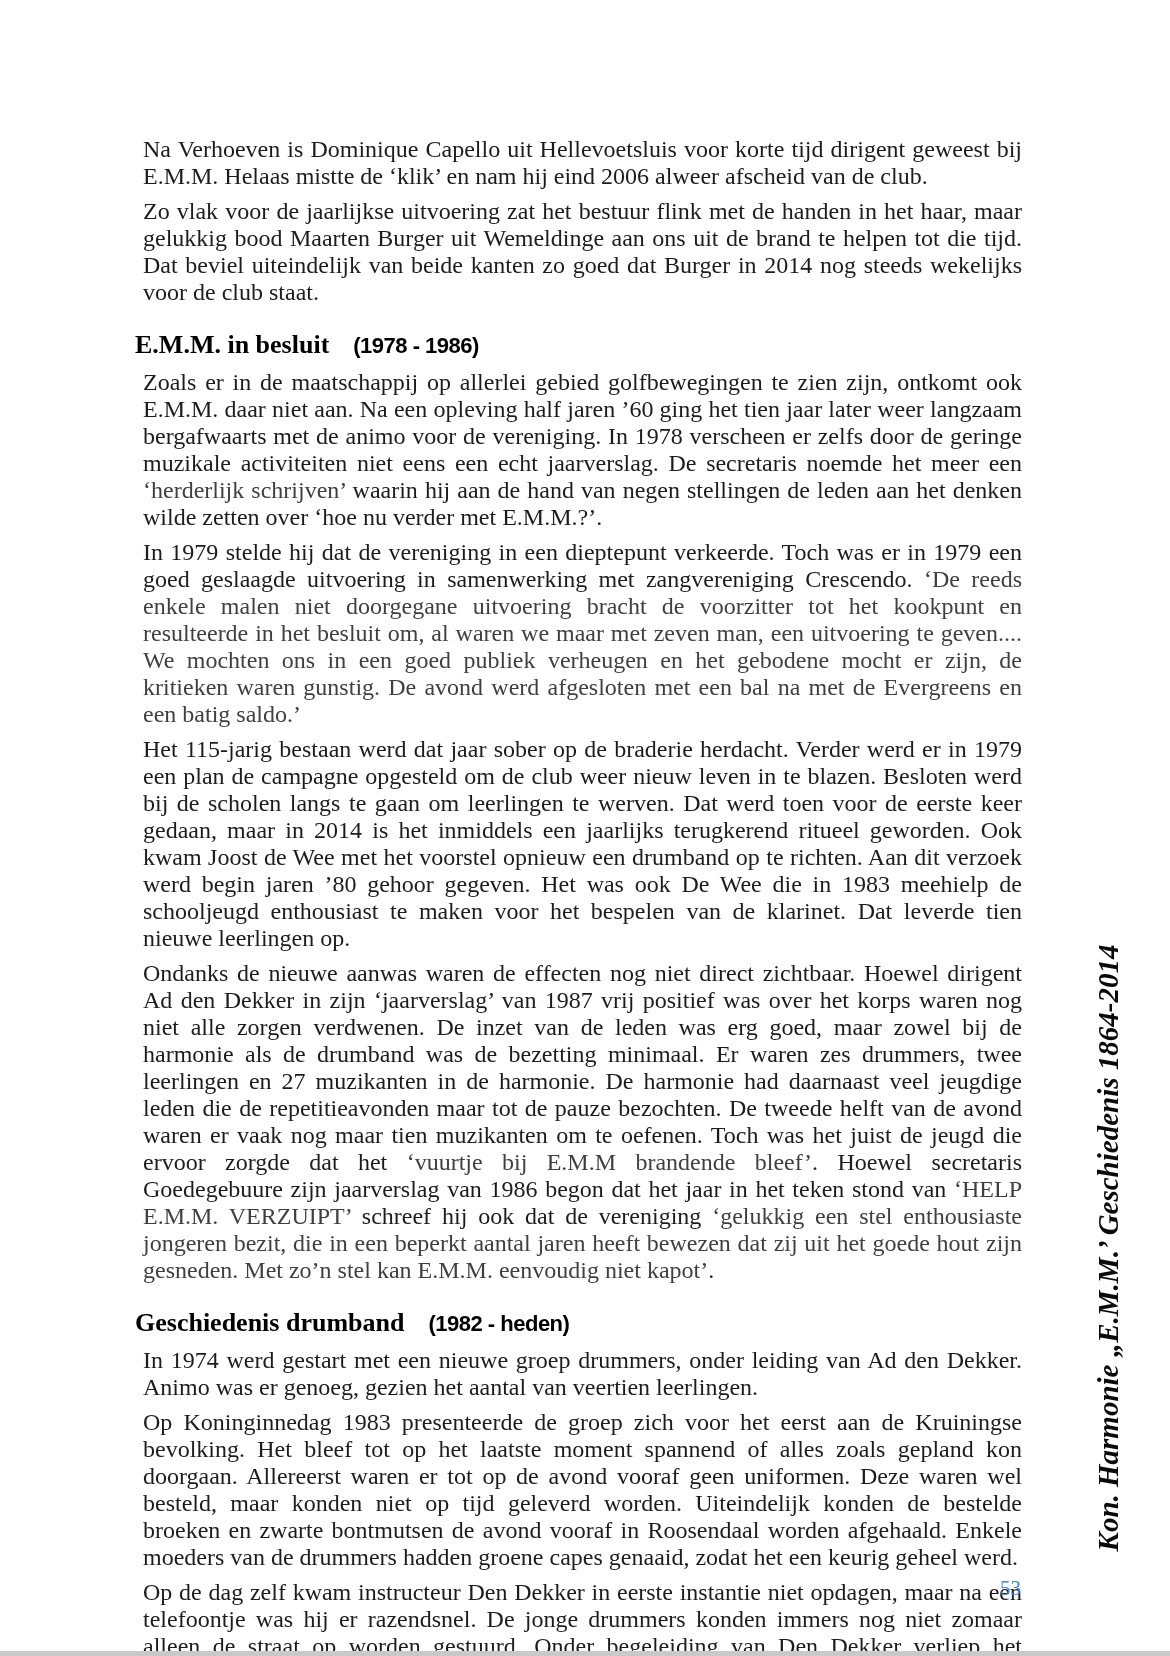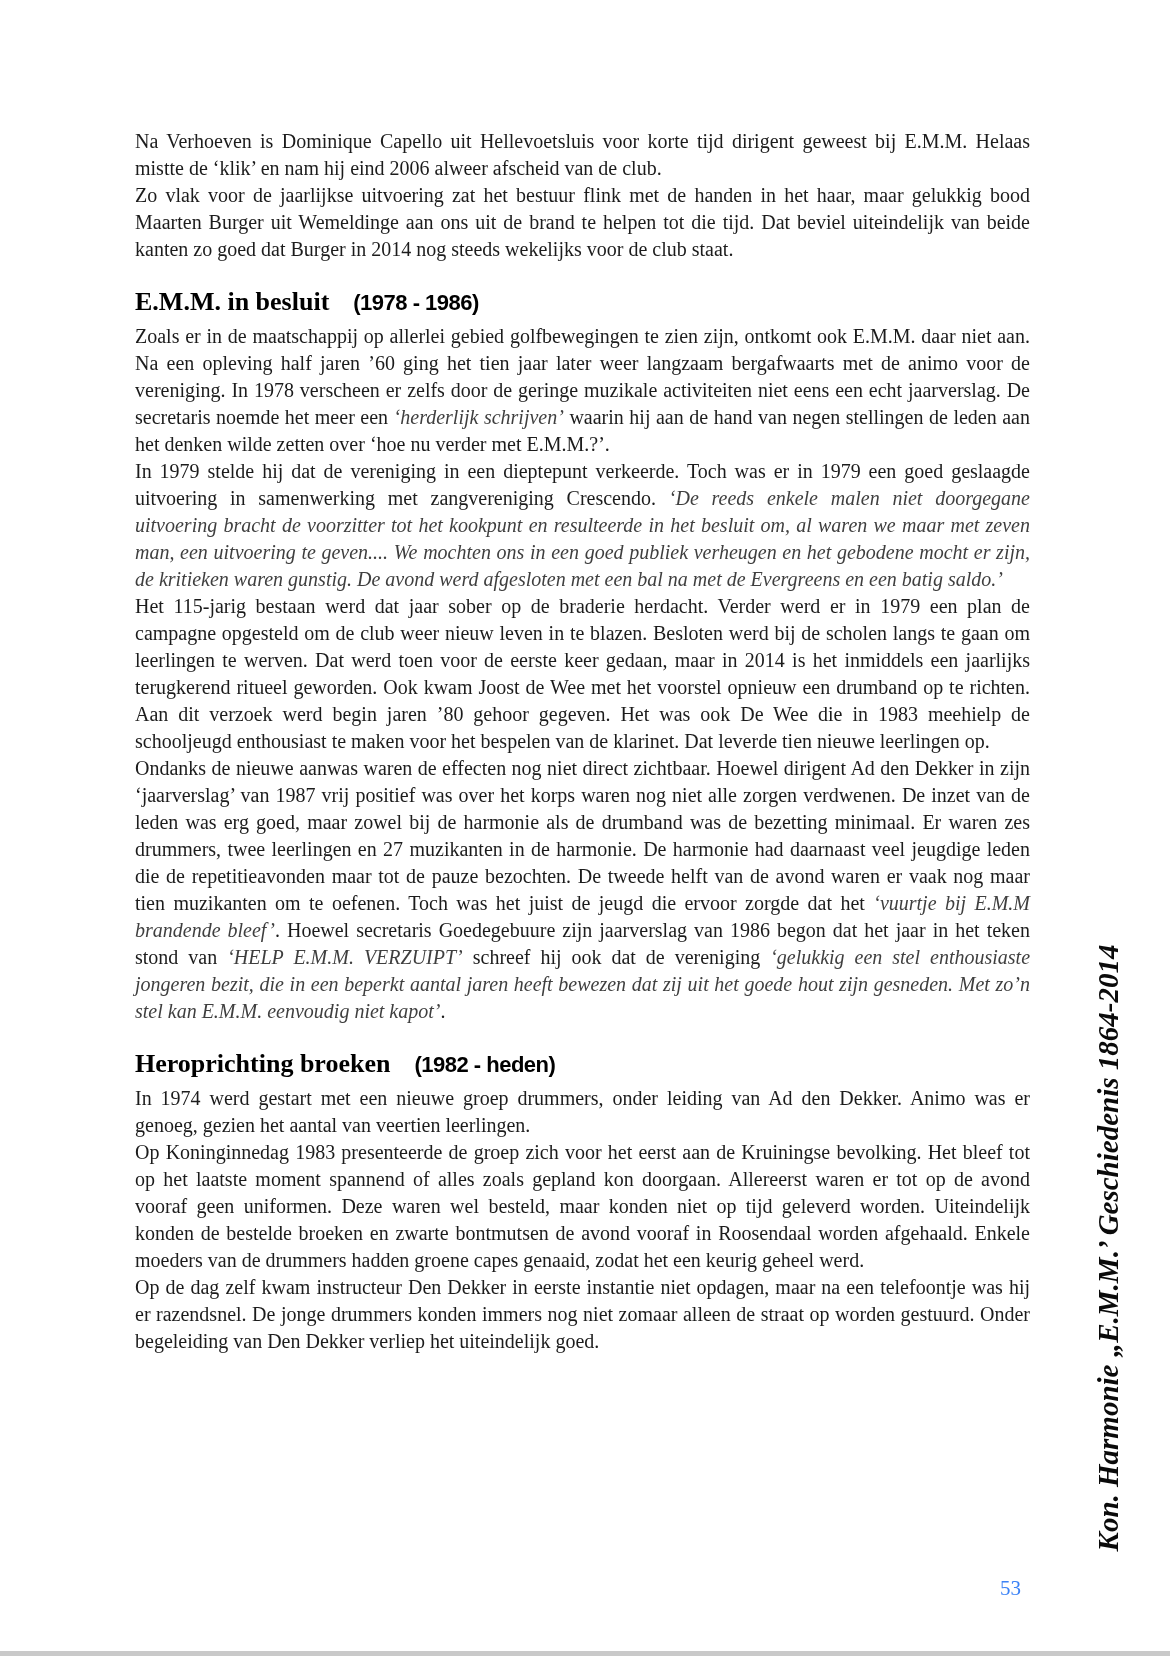--- a/index.html
+++ b/index.html
@@ -16,22 +16,22 @@
     font-family: "Liberation Serif", serif;
     color: #1c1c1c;
   }
   .content {
     position: absolute;
     left: 135px;
     top: 128px;
     width: 895px;
   }
   p.body {
-    margin: 0;
-    font-size: 20px;
+    margin: 8px;
+    font-size: 24px;
     line-height: 27px;
     text-align: justify;
     color: #1c1c1c;
     hyphens: auto;
   }
   h2.section-heading {
     margin: 24px 0 5px 0;
     font-family: "Liberation Serif", serif;
     font-size: 26px;
     line-height: 30px;
@@ -39,21 +39,20 @@
     color: #000000;
   }
   h2.section-heading .period {
     font-family: "Liberation Sans", sans-serif;
     font-size: 22px;
     font-weight: bold;
     letter-spacing: -0.5px;
     margin-left: 24px;
   }
   .q {
-    font-style: italic;
     color: #3f3f3f;
     font-family: "Liberation Serif", serif;
   }
   .spine-label {
     position: absolute;
     left: 1108px;
     top: 1248px;
     transform: translate(-50%, -50%) rotate(-90deg);
     white-space: nowrap;
     font-family: "Liberation Serif", serif;
@@ -91,21 +90,21 @@
     <h2 class="section-heading"><span>E.M.M. in besluit</span><span class="period">(1978 - 1986)</span></h2>
 
     <p class="body"><span>Zoals er in de maatschappij op allerlei gebied golfbewegingen te zien zijn, ontkomt ook E.M.M. daar niet aan. Na een opleving half jaren ’60 ging het tien jaar later weer langzaam bergafwaarts met de animo voor de vereniging. In 1978 verscheen er zelfs door de geringe muzikale activiteiten niet eens een echt jaarverslag. De secretaris noemde het meer een </span><span class="q">‘herderlijk schrijven’</span><span> waarin hij aan de hand van negen stellingen de leden aan het denken wilde zetten over ‘hoe nu verder met E.M.M.?’.</span></p>
 
     <p class="body"><span>In 1979 stelde hij dat de vereniging in een dieptepunt verkeerde. Toch was er in 1979 een goed geslaagde uitvoering in samenwerking met zangvereniging Crescendo. </span><span class="q">‘De reeds enkele malen niet doorgegane uitvoering bracht de voorzitter tot het kookpunt en resulteerde in het besluit om, al waren we maar met zeven man, een uitvoering te geven.... We mochten ons in een goed publiek verheugen en het gebodene mocht er zijn, de kritieken waren gunstig. De avond werd afgesloten met een bal na met de Evergreens en een batig saldo.’</span></p>
 
     <p class="body">Het 115-jarig bestaan werd dat jaar sober op de braderie herdacht. Verder werd er in 1979 een plan de campagne opgesteld om de club weer nieuw leven in te blazen. Besloten werd bij de scholen langs te gaan om leerlingen te werven. Dat werd toen voor de eerste keer gedaan, maar in 2014 is het inmiddels een jaarlijks terugkerend ritueel geworden. Ook kwam Joost de Wee met het voorstel opnieuw een drumband op te richten. Aan dit verzoek werd begin jaren ’80 gehoor gegeven. Het was ook De Wee die in 1983 meehielp de schooljeugd enthousiast te maken voor het bespelen van de klarinet. Dat leverde tien nieuwe leerlingen op.</p>
 
     <p class="body"><span>Ondanks de nieuwe aanwas waren de effecten nog niet direct zichtbaar. Hoewel dirigent Ad den Dekker in zijn ‘jaarverslag’ van 1987 vrij positief was over het korps waren nog niet alle zorgen verdwenen. De inzet van de leden was erg goed, maar zowel bij de harmonie als de drumband was de bezetting minimaal. Er waren zes drummers, twee leerlingen en 27 muzikanten in de harmonie. De harmonie had daarnaast veel jeugdige leden die de repetitieavonden maar tot de pauze bezochten. De tweede helft van de avond waren er vaak nog maar tien muzikanten om te oefenen. Toch was het juist de jeugd die ervoor zorgde dat het </span><span class="q">‘vuurtje bij E.M.M brandende bleef’</span><span>. Hoewel secretaris Goedegebuure zijn jaarverslag van 1986 begon dat het jaar in het teken stond van </span><span class="q">‘HELP E.M.M. VERZUIPT’</span><span> schreef hij ook dat de vereniging </span><span class="q">‘gelukkig een stel enthousiaste jongeren bezit, die in een beperkt aantal jaren heeft bewezen dat zij uit het goede hout zijn gesneden. Met zo’n stel kan E.M.M. eenvoudig niet kapot’</span><span>.</span></p>
 
-    <h2 class="section-heading"><span>Heroprichting broeken</span><span class="period">(1982 - heden)</span></h2>
+    <h2 class="section-heading"><span>Geschiedenis drumband</span><span class="period">(1982 - heden)</span></h2>
 
     <p class="body">In 1974 werd gestart met een nieuwe groep drummers, onder leiding van Ad den Dekker. Animo was er genoeg, gezien het aantal van veertien leerlingen.</p>
     <p class="body">Op Koninginnedag 1983 presenteerde de groep zich voor het eerst aan de Kruiningse bevolking. Het bleef tot op het laatste moment spannend of alles zoals gepland kon doorgaan. Allereerst waren er tot op de avond vooraf geen uniformen. Deze waren wel besteld, maar konden niet op tijd geleverd worden. Uiteindelijk konden de bestelde broeken en zwarte bontmutsen de avond vooraf in Roosendaal worden afgehaald. Enkele moeders van de drummers hadden groene capes genaaid, zodat het een keurig geheel werd.</p>
     <p class="body">Op de dag zelf kwam instructeur Den Dekker in eerste instantie niet opdagen, maar na een telefoontje was hij er razendsnel. De jonge drummers konden immers nog niet zomaar alleen de straat op worden gestuurd. Onder begeleiding van Den Dekker verliep het uiteindelijk goed.</p>
 
   </div>
 
   <div class="spine-label">Kon. Harmonie „E.M.M.’ Geschiedenis 1864-2014</div>
 
   <div class="page-number">53</div>

